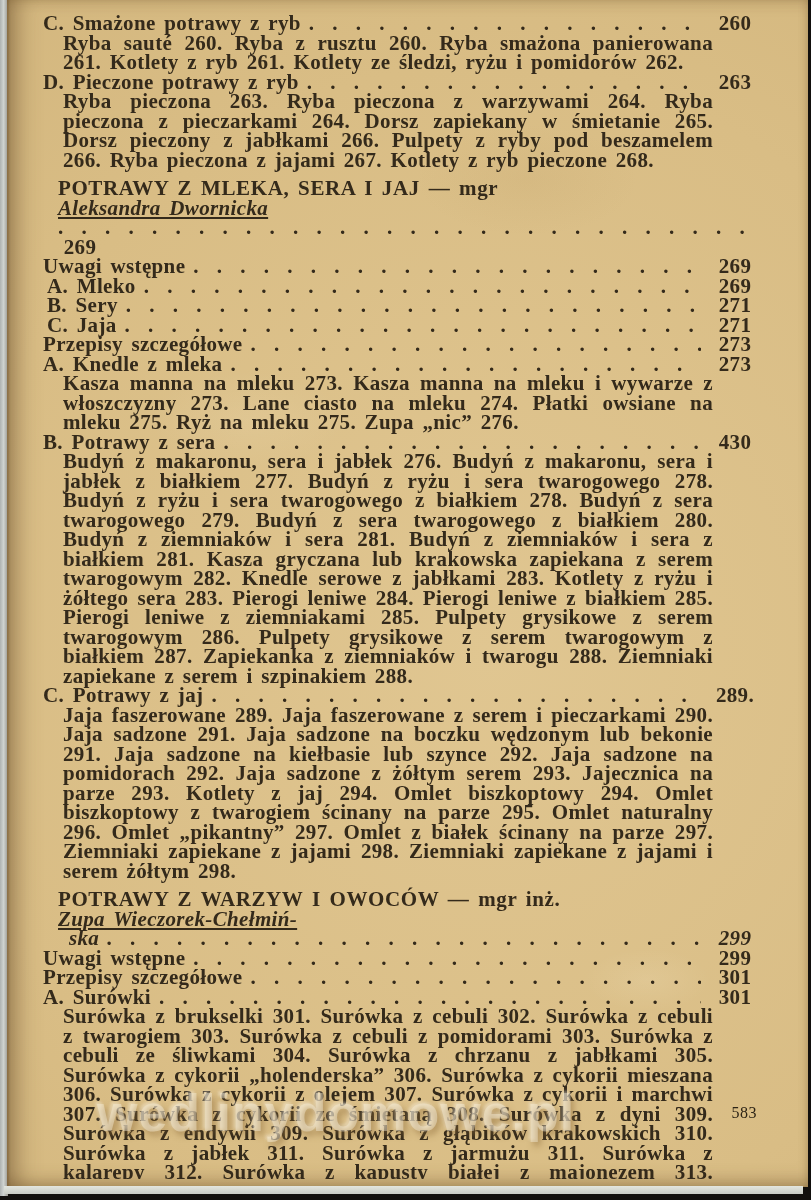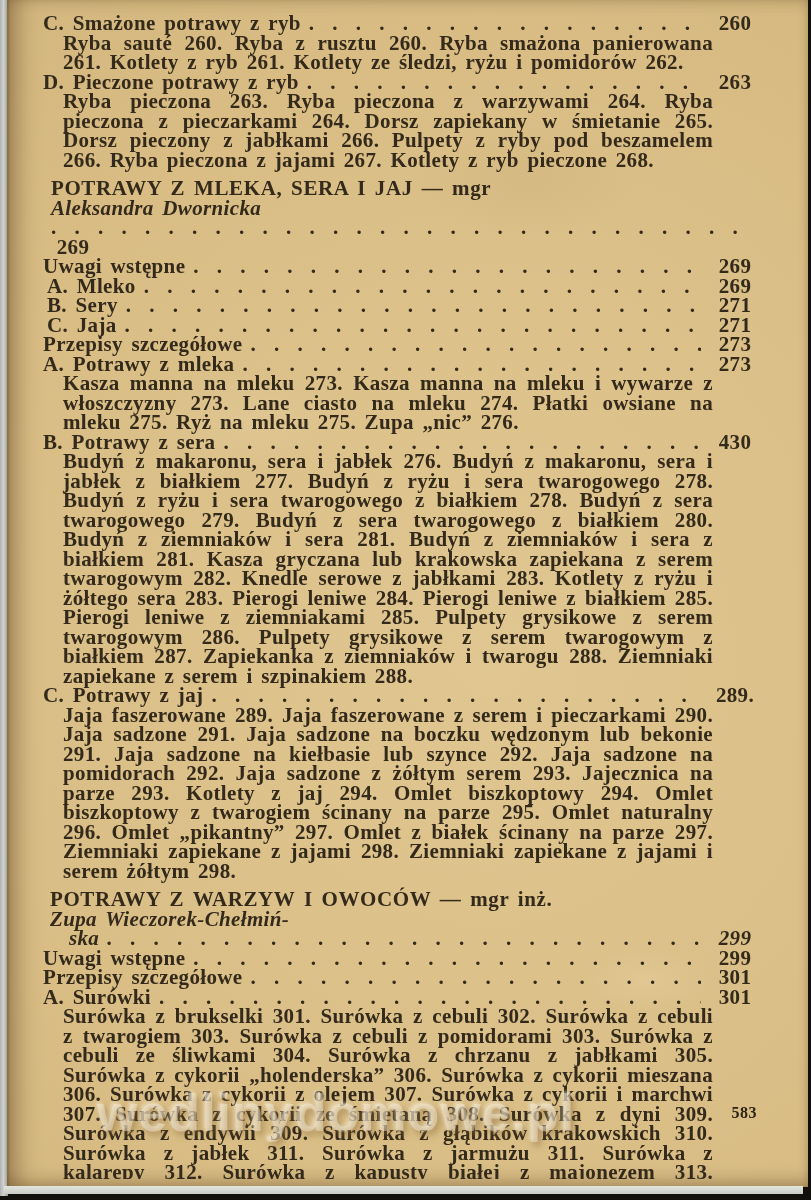--- a/index.html
+++ b/index.html
@@ -35,39 +35,39 @@
   }
   .content{
     position:absolute;left:36px;top:14px;width:714px;height:1165px;
     overflow:hidden;
     font-size:21px;line-height:19.5px;font-weight:700;
     color:#342a1b;
     letter-spacing:0.35px;word-spacing:3px;
   }
   .row{display:flex;align-items:baseline;}
   .row .label{white-space:nowrap;}
-  .row .author{font-style:italic;margin-left:7px;white-space:nowrap;}
+  .row .author{font-style:italic;margin-left:15px;white-space:nowrap;text-decoration:underline;}
   .dots{
     flex:1 1 auto;overflow:hidden;white-space:nowrap;
     margin-left:8px;margin-right:12px;
     word-spacing:13px;letter-spacing:0;
   }
   .page-ref{flex:0 0 auto;min-width:44px;text-align:center;white-space:nowrap;}
   .ind1{margin-left:4px;}
   .cont{margin-left:26px;font-style:italic;}
   .cont .label{}
   .para{
     margin-left:20px;width:650px;
     text-align:justify;
   }
   .gap{margin-top:9px;flex-direction:column;}
   .header .label{letter-spacing:0.6px;}
   .pageno{
     position:absolute;top:1104px;right:51px;
-    font-size:16px;font-weight:700;color:#2d2416;letter-spacing:0.5px;
+    font-size:16px;font-weight:400;color:#2d2416;letter-spacing:0.5px;
   }
   .watermark{
     position:absolute;left:90px;top:1083px;
     font-family:"Liberation Sans","DejaVu Sans",sans-serif;
     font-weight:700;font-size:52px;letter-spacing:1px;
     color:rgba(247,240,222,0.42);
     text-shadow:3px 4px 6px rgba(139,106,55,0.50), -2px -2px 3px rgba(255,250,238,0.40);
     white-space:nowrap;
     pointer-events:none;
   }
@@ -117,21 +117,21 @@
             <span class="label">C. Jaja</span>
             <span class="dots">. . . . . . . . . . . . . . . . . . . . . . . . . . . . . . . . . . . . . . . . . . . . . . . . . . . . . . . . . . . . . . . . . . . . . . </span>
             <span class="page-ref">271</span>
           </div>
           <div class="row">
             <span class="label">Przepisy szczegółowe</span>
             <span class="dots">. . . . . . . . . . . . . . . . . . . . . . . . . . . . . . . . . . . . . . . . . . . . . . . . . . . . . . . . . . . . . . . . . . . . . . </span>
             <span class="page-ref">273</span>
           </div>
           <div class="row">
-            <span class="label">A. Potrawy z mleka</span>
+            <span class="label">A. Knedle z mleka</span>
             <span class="dots">. . . . . . . . . . . . . . . . . . . . . . . . . . . . . . . . . . . . . . . . . . . . . . . . . . . . . . . . . . . . . . . . . . . . . . </span>
             <span class="page-ref">273</span>
           </div>
           <div class="para">Kasza manna na mleku 273. Kasza manna na mleku i wywarze z włoszczyzny 273. Lane ciasto na mleku 274. Płatki owsiane na mleku 275. Ryż na mleku 275. Zupa „nic” 276.</div>
           <div class="row">
             <span class="label">B. Potrawy z sera</span>
             <span class="dots">. . . . . . . . . . . . . . . . . . . . . . . . . . . . . . . . . . . . . . . . . . . . . . . . . . . . . . . . . . . . . . . . . . . . . . </span>
             <span class="page-ref">430</span>
           </div>
           <div class="para">Budyń z makaronu, sera i jabłek 276. Budyń z makaronu, sera i jabłek z białkiem 277. Budyń z ryżu i sera twarogowego 278. Budyń z ryżu i sera twarogowego z białkiem 278. Budyń z sera twarogowego 279. Budyń z sera twarogowego z białkiem 280. Budyń z ziemniaków i sera 281. Budyń z ziemniaków i sera z białkiem 281. Kasza gryczana lub krakowska zapiekana z serem twarogowym 282. Knedle serowe z jabłkami 283. Kotlety z ryżu i żółtego sera 283. Pierogi leniwe 284. Pierogi leniwe z białkiem 285. Pierogi leniwe z ziemniakami 285. Pulpety grysikowe z serem twarogowym 286. Pulpety grysikowe z serem twarogowym z białkiem 287. Zapiekanka z ziemniaków i twarogu 288. Ziemniaki zapiekane z serem i szpinakiem 288.</div>

